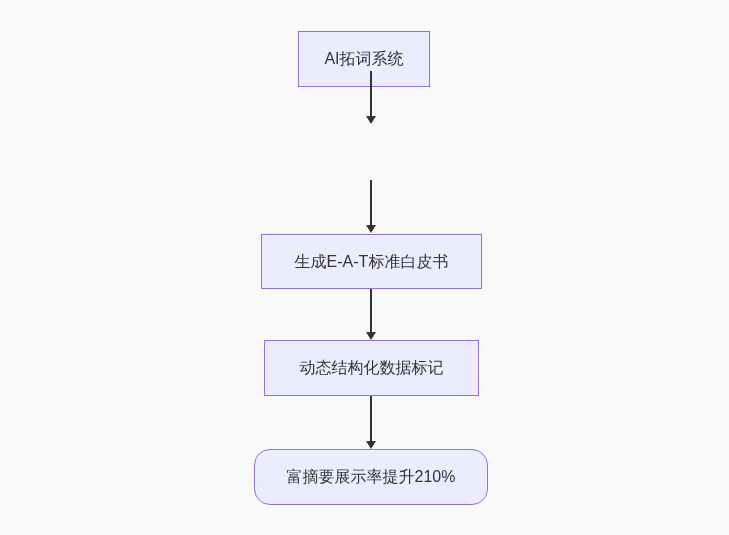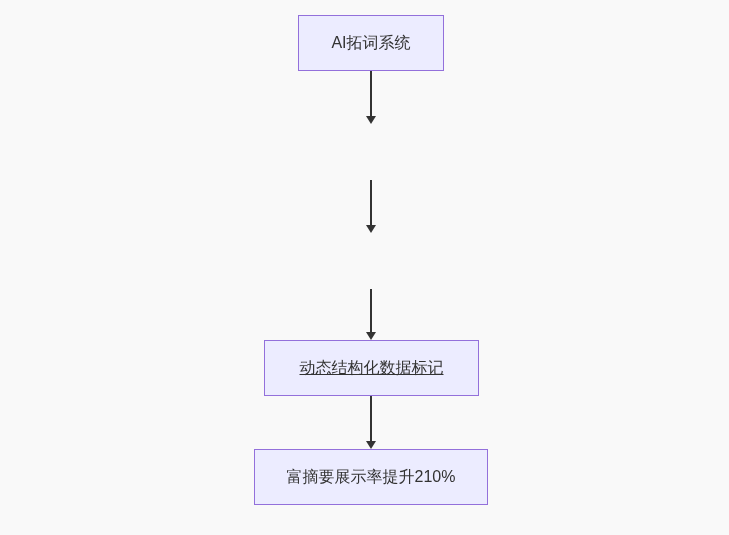--- a/index.html
+++ b/index.html
@@ -56,41 +56,42 @@
     border-left: 5px solid transparent;
     border-right: 5px solid transparent;
     border-top: 8px solid var(--arrow, #333333);
   }
 </style>
 </head>
 <body>
 
 <div class="canvas">
 
-  <div class="flow-node" style="left:298px; top:15px; width:146px; height:56px;">AI拓词系统</div>
+  <div class="flow-node" style="left:298px; top:31px; width:132px; height:56px;">AI拓词系统</div>
 
   <div class="flow-connector" style="left:371px; top:71px; height:53px;">
     <div class="line"></div>
     <div class="head"></div>
   </div>
 
 
   <div class="flow-connector" style="left:371px; top:180px; height:53px;">
     <div class="line"></div>
     <div class="head"></div>
   </div>
 
+  <div class="flow-node" style="left:261px; top:234px; width:221px; height:55px;">生成E-A-T标准白皮书</div>
 
   <div class="flow-connector" style="left:371px; top:289px; height:51px;">
     <div class="line"></div>
     <div class="head"></div>
   </div>
 
-  <div class="flow-node" style="left:264px; top:340px; width:215px; height:56px;text-decoration:underline;">动态结构化数据标记</div>
+  <div class="flow-node" style="left:264px; top:340px; width:215px; height:56px;">动态结构化数据标记</div>
 
   <div class="flow-connector" style="left:371px; top:396px; height:53px;">
     <div class="line"></div>
     <div class="head"></div>
   </div>
 
-  <div class="flow-node" style="left:254px; top:449px; width:234px; height:56px;">富摘要展示率提升210%</div>
+  <div class="flow-node" style="left:254px; top:449px; width:234px; height:56px;border-radius:16px;">富摘要展示率提升210%</div>
 
 </div>
 
 </body></html>

